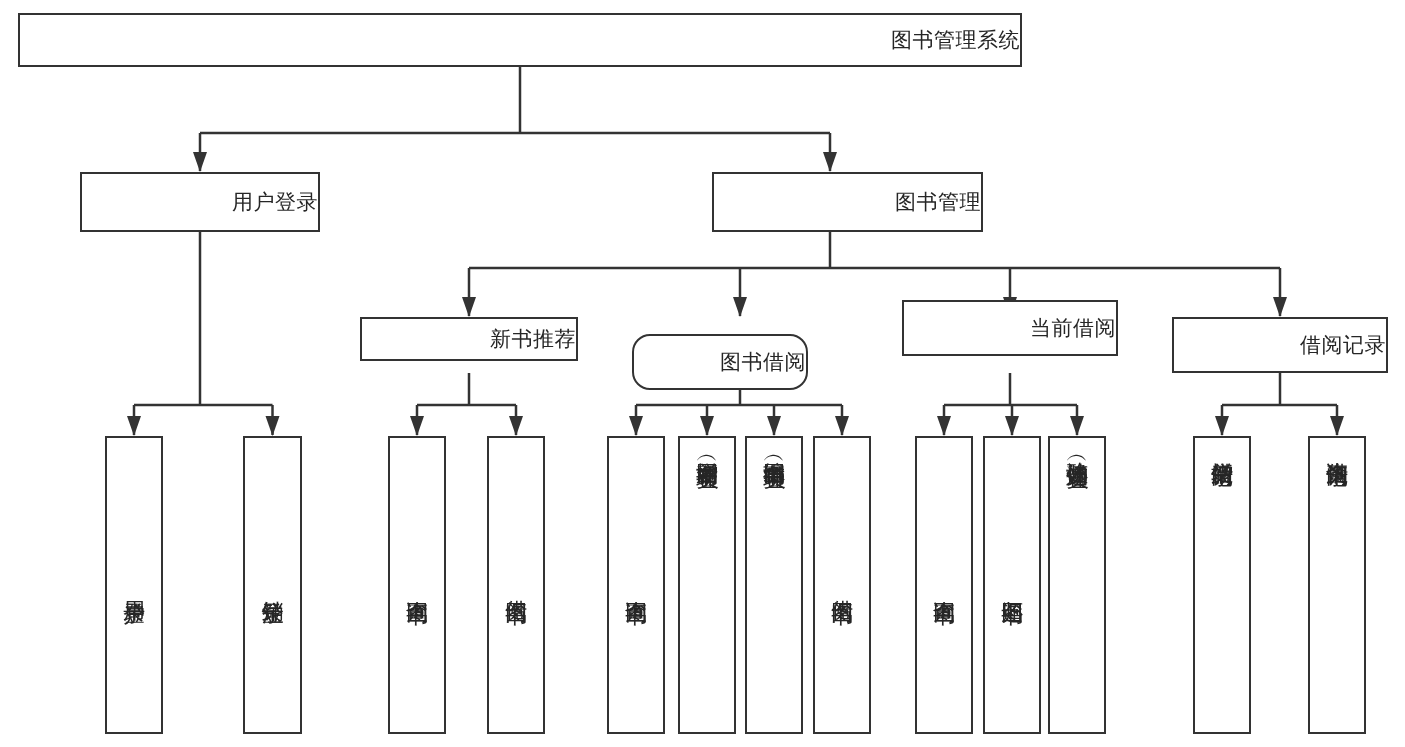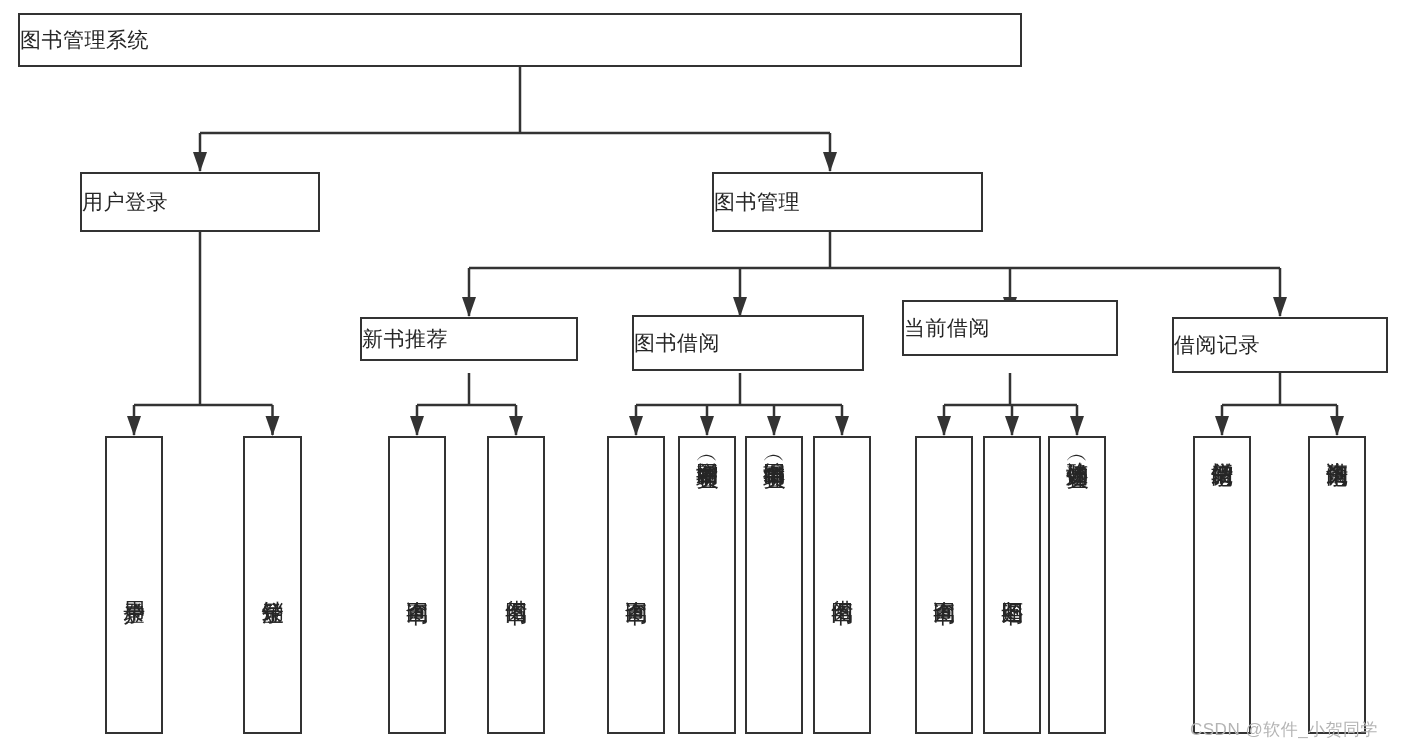--- a/index.html
+++ b/index.html
@@ -25,21 +25,21 @@
     height: 747px;
     pointer-events: none;
   }
   .node {
     position: absolute;
     box-sizing: border-box;
     background: #ffffff;
     border: 2px solid #333333;
     display: flex;
     align-items: center;
-    justify-content: flex-start;
+    justify-content: flex-end;
     color: #262626;
   }
   .node.horiz {
     font-size: 21px;
     line-height: 1.2;
     letter-spacing: 0.5px;
   }
   .node.vert {
     align-items: flex-start;
     justify-content: center;
@@ -130,21 +130,21 @@
       </div>
       <div class="node horiz" style="left: 80px; top: 172px; width: 240px; height: 60px; border-color: rgb(51, 51, 51);">
         <span>用户登录</span>
       </div>
       <div class="node horiz" style="left: 712px; top: 172px; width: 271px; height: 60px; border-color: rgb(51, 51, 51);">
         <span>图书管理</span>
       </div>
       <div class="node horiz" style="left: 360px; top: 317px; width: 218px; height: 44px; border-color: rgb(51, 51, 51);">
         <span>新书推荐</span>
       </div>
-      <div class="node horiz" style="left: 632px; top: 315px; width: 232px; height: 56px; border-color: rgb(51, 51, 51);">
+      <div class="node horiz" style="left: 632px; top: 334px; width: 176px; height: 56px; border-color: rgb(51, 51, 51); border-radius: 18px;">
         <span>图书借阅</span>
       </div>
       <div class="node horiz" style="left: 902px; top: 300px; width: 216px; height: 56px; border-color: rgb(51, 51, 51);">
         <span>当前借阅</span>
       </div>
       <div class="node horiz" style="left: 1172px; top: 317px; width: 216px; height: 56px; border-color: rgb(51, 51, 51);">
         <span>借阅记录</span>
       </div>
       <div class="node vert centered" style="left: 105px; top: 436px; width: 58px; height: 298px; border-color: rgb(51, 51, 51);">
         <span class="vtext">用户登录</span>
@@ -179,14 +179,13 @@
       <div class="node vert" style="left: 1048px; top: 436px; width: 58px; height: 298px; border-color: rgb(51, 51, 51);">
         <span class="vtext">确认归还（管理员）</span>
       </div>
       <div class="node vert" style="left: 1193px; top: 436px; width: 58px; height: 298px; border-color: rgb(51, 51, 51);">
         <span class="vtext">新增借阅记录</span>
       </div>
       <div class="node vert" style="left: 1308px; top: 436px; width: 58px; height: 298px; border-color: rgb(51, 51, 51);">
         <span class="vtext">查询借阅记录</span>
       </div>
     </div>
-  <div class="watermark" style="left: 1190px; top: 718px; color: rgb(180, 180, 180);">CSDN @软件_小贺同学</div>
 </div>
 
 </body></html>

